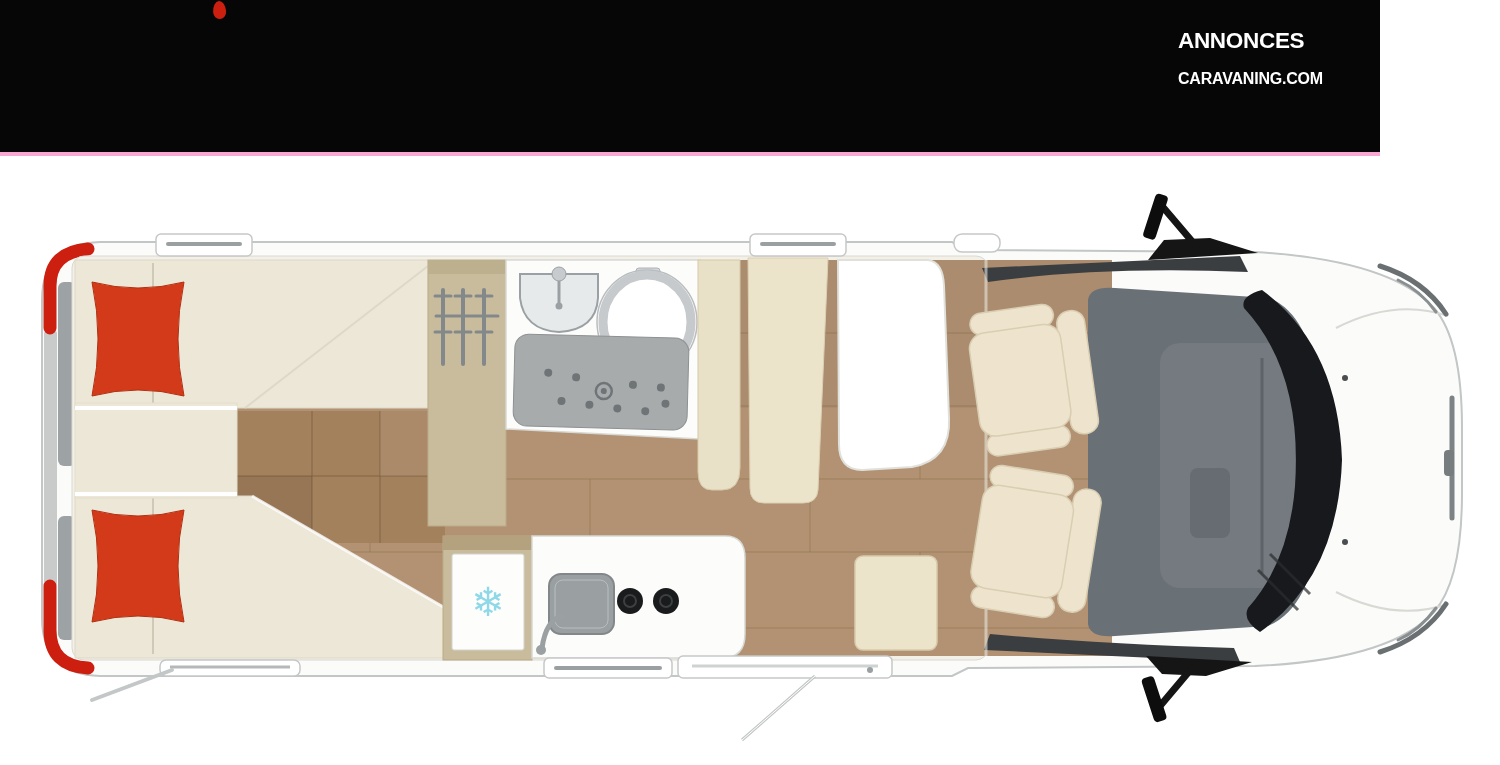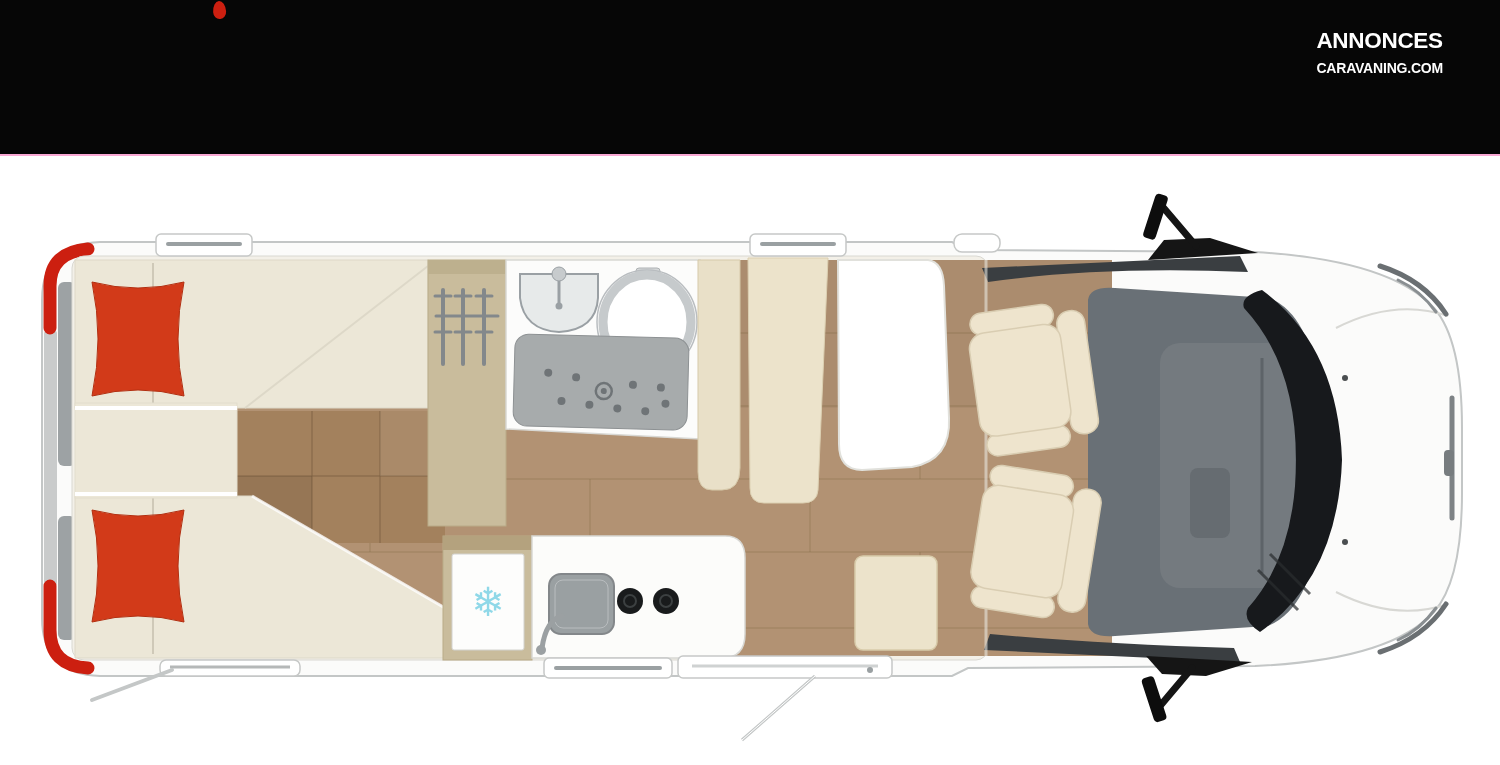--- a/index.html
+++ b/index.html
@@ -9,29 +9,29 @@
     --c-wood_floor:#b29273; --c-wood_line:#8a6c4d; --c-step_wood:#a3815d;
     --c-wardrobe_tan:#c9bc9c; --c-dinette_cream:#ece3cb; --c-table_white:#ffffff;
     --c-shower_gray:#a7abac; --c-fixture_gray:#9aa0a4; --c-dash_gray:#697076;
     --c-glass_black:#17191c; --c-seat_cream:#eee4cd; --c-snowflake_blue:#8fd8e8;
     --c-divider_gray:#9da2a4;
   }
   *{box-sizing:border-box}
   html,body{margin:0;padding:0}
   body{width:1500px;height:765px;overflow:hidden;background:var(--c-page_bg);
        font-family:"Liberation Sans",sans-serif}
-  .banner{position:relative;width:1500px;height:156px;background:var(--c-header_bg);
-          border-bottom:2px solid #f9a8d4}
+  .banner{position:relative;width:1380px;height:156px;background:var(--c-header_bg);
+          border-bottom:4px solid #f9a8d4}
   .banner .dot{position:absolute;left:213px;top:1px;width:13px;height:18px;
           background:var(--c-accent_red);border-radius:50% 50% 48% 48%/60% 60% 40% 40%;
           transform:rotate(-4deg)}
   .logo{position:absolute;top:30px;right:57px;color:var(--c-logo_text);
         font-weight:bold;line-height:1;text-align:left}
   .logo .l1{font-size:22.5px;letter-spacing:-0.3px}
-  .logo .l2{font-size:14px;letter-spacing:-0.2px;margin-top:8px}
+  .logo .l2{font-size:16px;letter-spacing:-0.2px;margin-top:18px}
   .plan{display:block}
 </style>
 </head>
 <body>
 
 <header class="banner">
   <span class="dot"></span>
   <div class="logo">
     <div class="l1">ANNONCES</div>
     <div class="l2">CARAVANING.COM</div>

